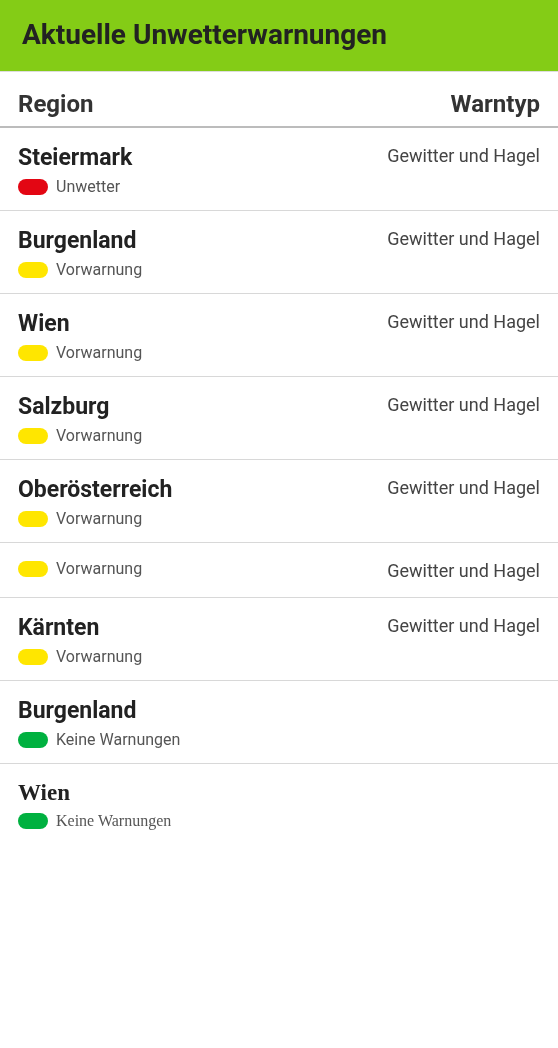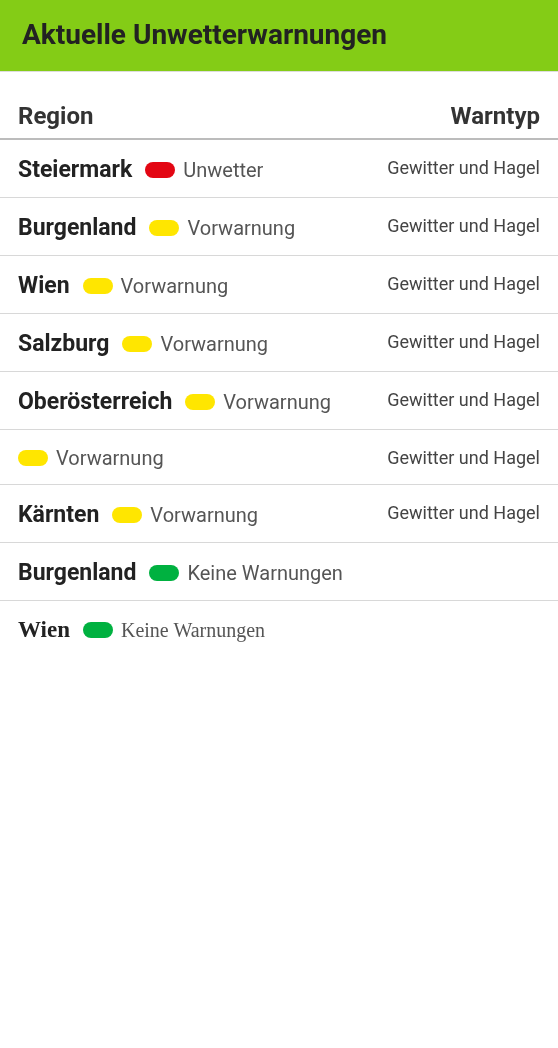--- a/index.html
+++ b/index.html
@@ -21,58 +21,57 @@
     font-size: 28px;
     font-weight: 700;
     color: #222;
   }
   .table-head {
     display: flex;
     justify-content: space-between;
     align-items: center;
     padding: 18px 18px 8px 18px;
     border-bottom: 2px solid #bcbcbc;
-    margin-top: 12px;
   }
   .table-head .col {
     font-size: 24px;
     font-weight: 700;
     color: #333;
   }
   .row {
     display: flex;
     justify-content: space-between;
     align-items: flex-start;
     padding: 16px 18px 14px 18px;
     border-bottom: 1px solid #d8d8d8;
   }
   .row:last-child { border-bottom: none; font-family: Liberation Serif, serif; }
   .region-cell {
     display: flex;
-    flex-direction: row;
-    gap: 13px;
+    flex-direction: column;
+    gap: 6px;
   }
   .region-name {
     font-size: 23px;
     font-weight: 700;
     color: #222;
   }
   .status-line {
     display: flex;
     align-items: center;
     gap: 8px;
   }
   .pill {
     width: 30px;
     height: 16px;
     border-radius: 8px;
     flex-shrink: 0;
   }
   .status-label {
-    font-size: 20px;
+    font-size: 16px;
     color: #555;
   }
   .warn-cell {
     text-align: right;
     font-size: 18px;
     color: #444;
     line-height: 1.35;
     max-width: 230px;
   }
 </style>

